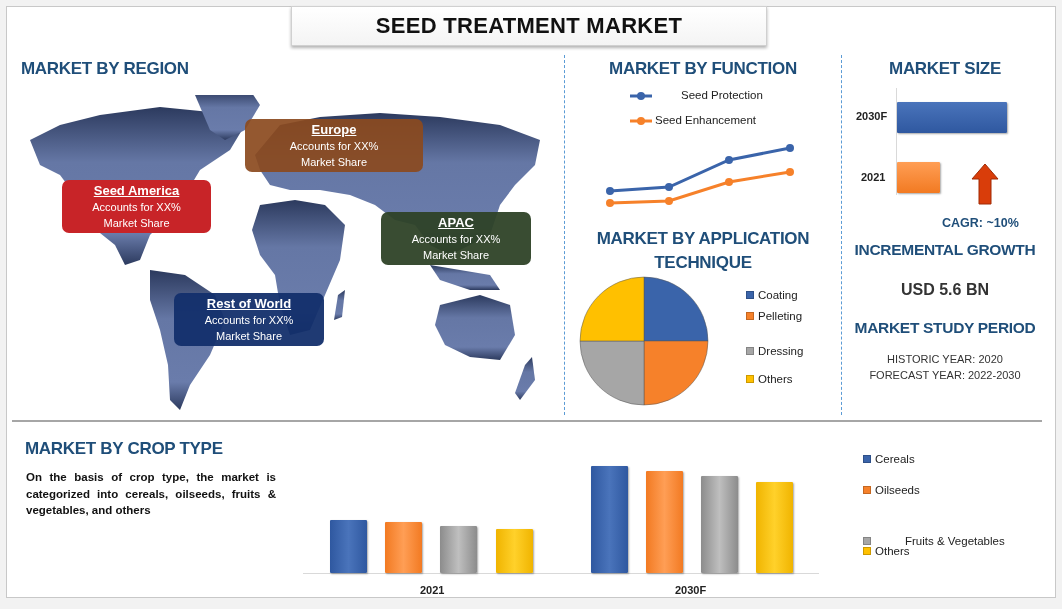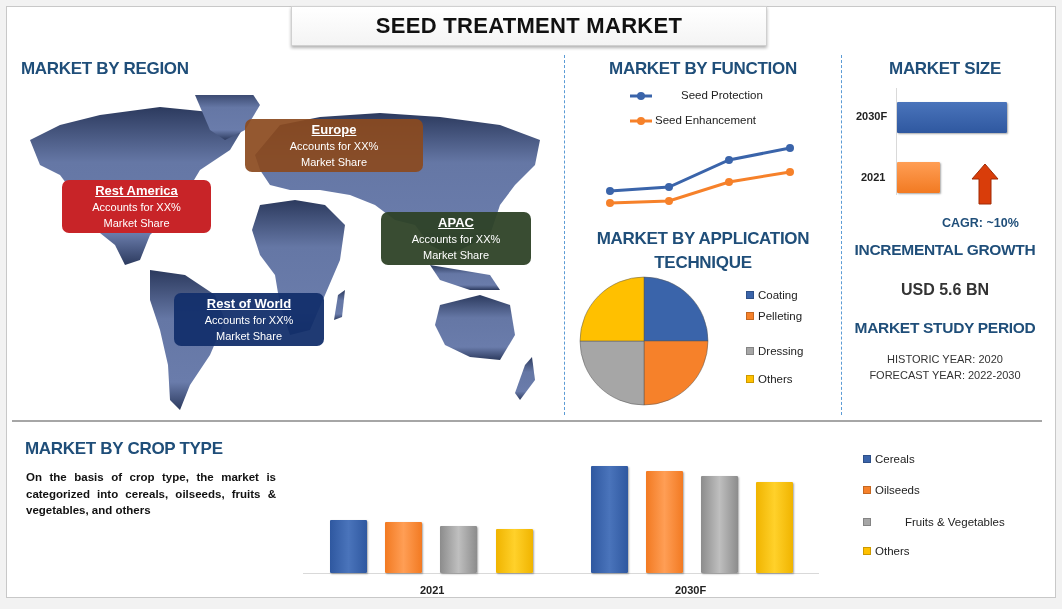--- a/index.html
+++ b/index.html
@@ -54,21 +54,21 @@
 
     <path d="M420,210 L460,200 L490,210 L495,240 L480,265 L450,262 L425,250 L415,230 Z"></path>
 
     <path d="M505,270 L512,262 L515,285 L500,305 L495,298 Z"></path>
 
     <path d="M318,200 L325,195 L322,222 L314,225 Z"></path>
   </g>
 </svg>
 
 <div class="region-box" style="left:62px; top:180px; width:149px; height:53px; background:#c82428;">
-  <span class="rname">Rest America</span>
+  <span class="rname">Seed America</span>
   <span style="display:block">Accounts for XX%</span>
   <span style="display:block">Market Share</span>
 </div>
 <div class="region-box" style="left:245px; top:119px; width:178px; height:53px; background:rgba(139,74,30,0.92);">
   <span class="rname">Europe</span>
   <span style="display:block">Accounts for XX%</span>
   <span style="display:block">Market Share</span>
 </div>
 <div class="region-box" style="left:381px; top:212px; width:150px; height:53px; background:rgba(46,66,39,0.95);">
   <span class="rname">APAC</span>
@@ -173,20 +173,20 @@
 <div class="small-label" style="left:675px; top:584px;">2030F</div>
 
 <div class="legend-item" style="left:863px; top:453px;">
     <span class="swatch" style="background:#3a64aa"></span>
     <span>Cereals</span>
   </div>
 <div class="legend-item" style="left:863px; top:484px;">
     <span class="swatch" style="background:#f6812a"></span>
     <span>Oilseeds</span>
   </div>
-<div class="legend-item" style="left:863px; top:516px;gap:34px;">
+<div class="legend-item" style="left:863px; top:535px;gap:34px;">
     <span class="swatch" style="background:#a6a6a6"></span>
     <span>Fruits &amp; Vegetables</span>
   </div>
 <div class="legend-item" style="left:863px; top:545px;">
     <span class="swatch" style="background:#ffc000"></span>
     <span>Others</span>
   </div>
 
 </body></html>

